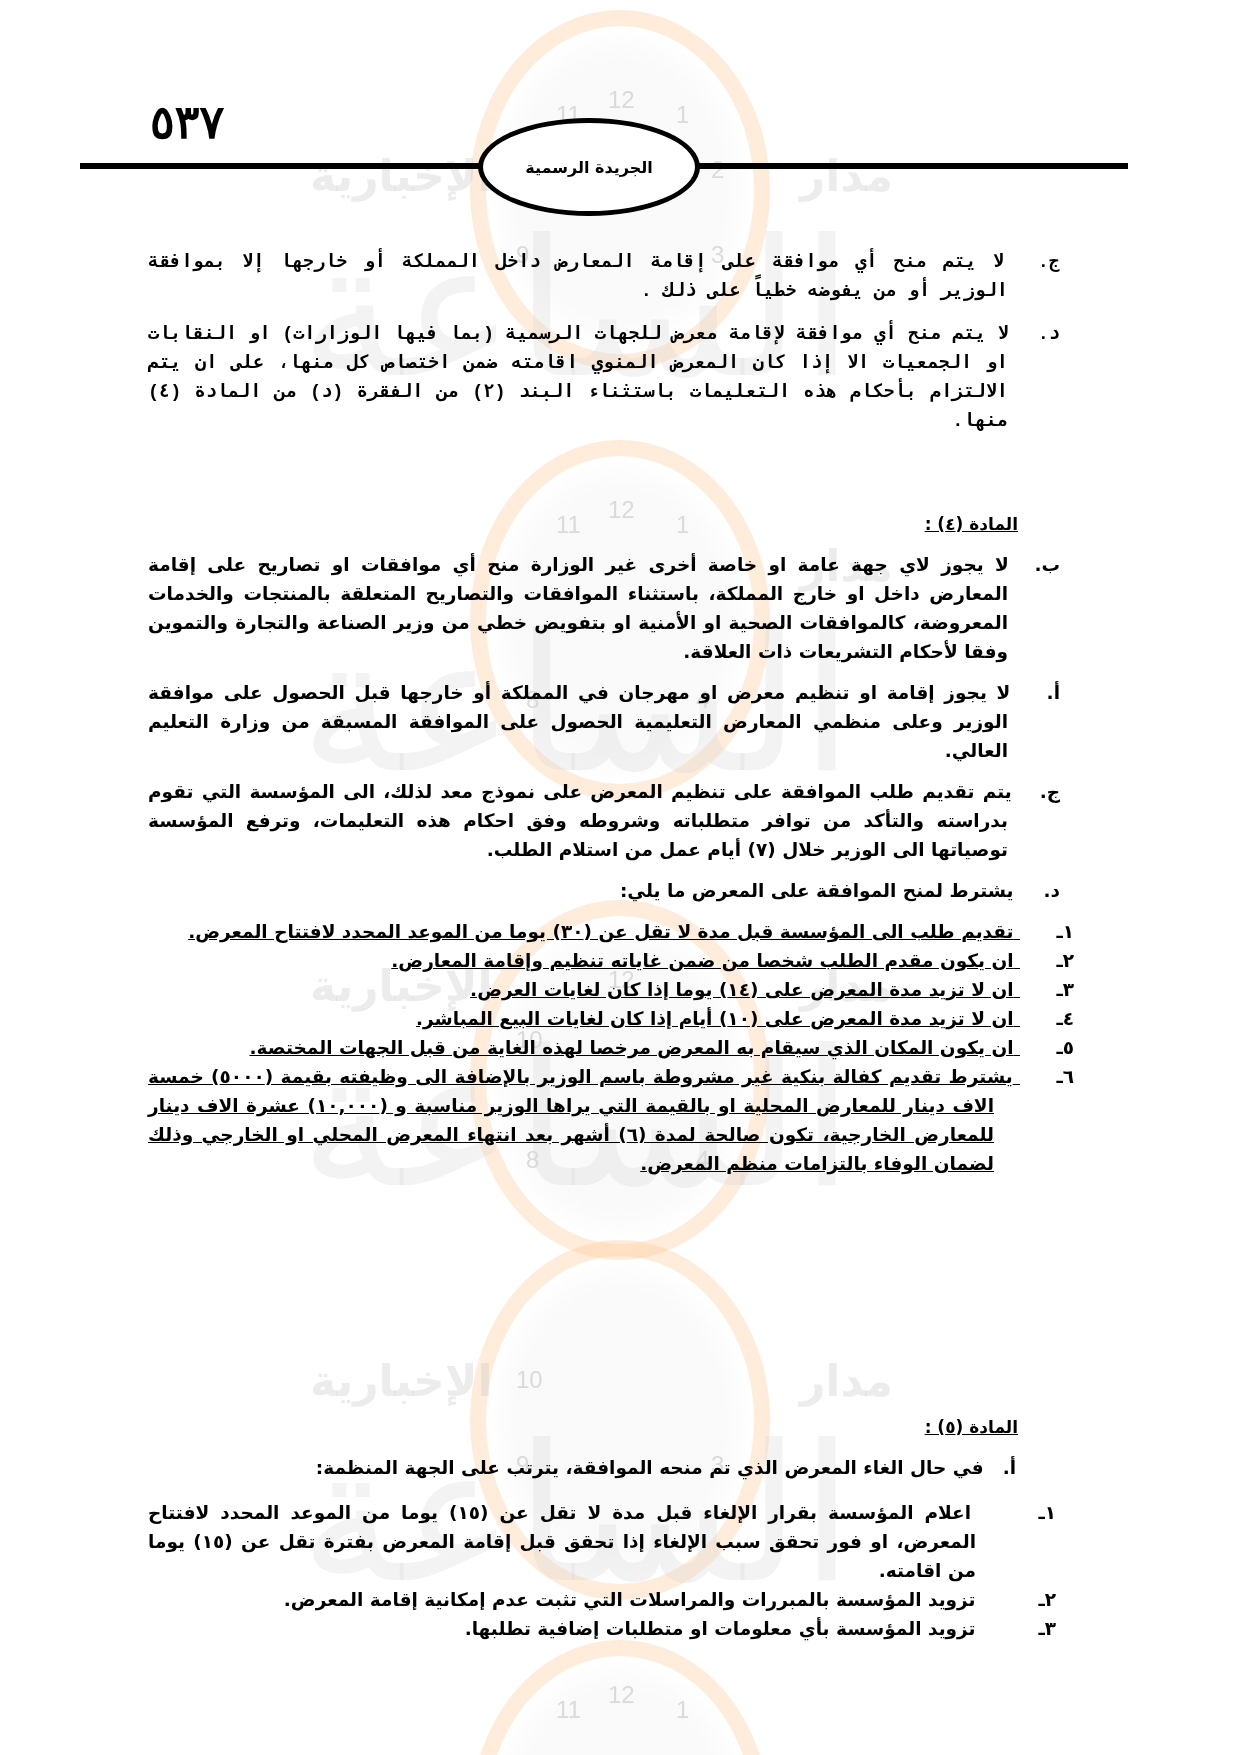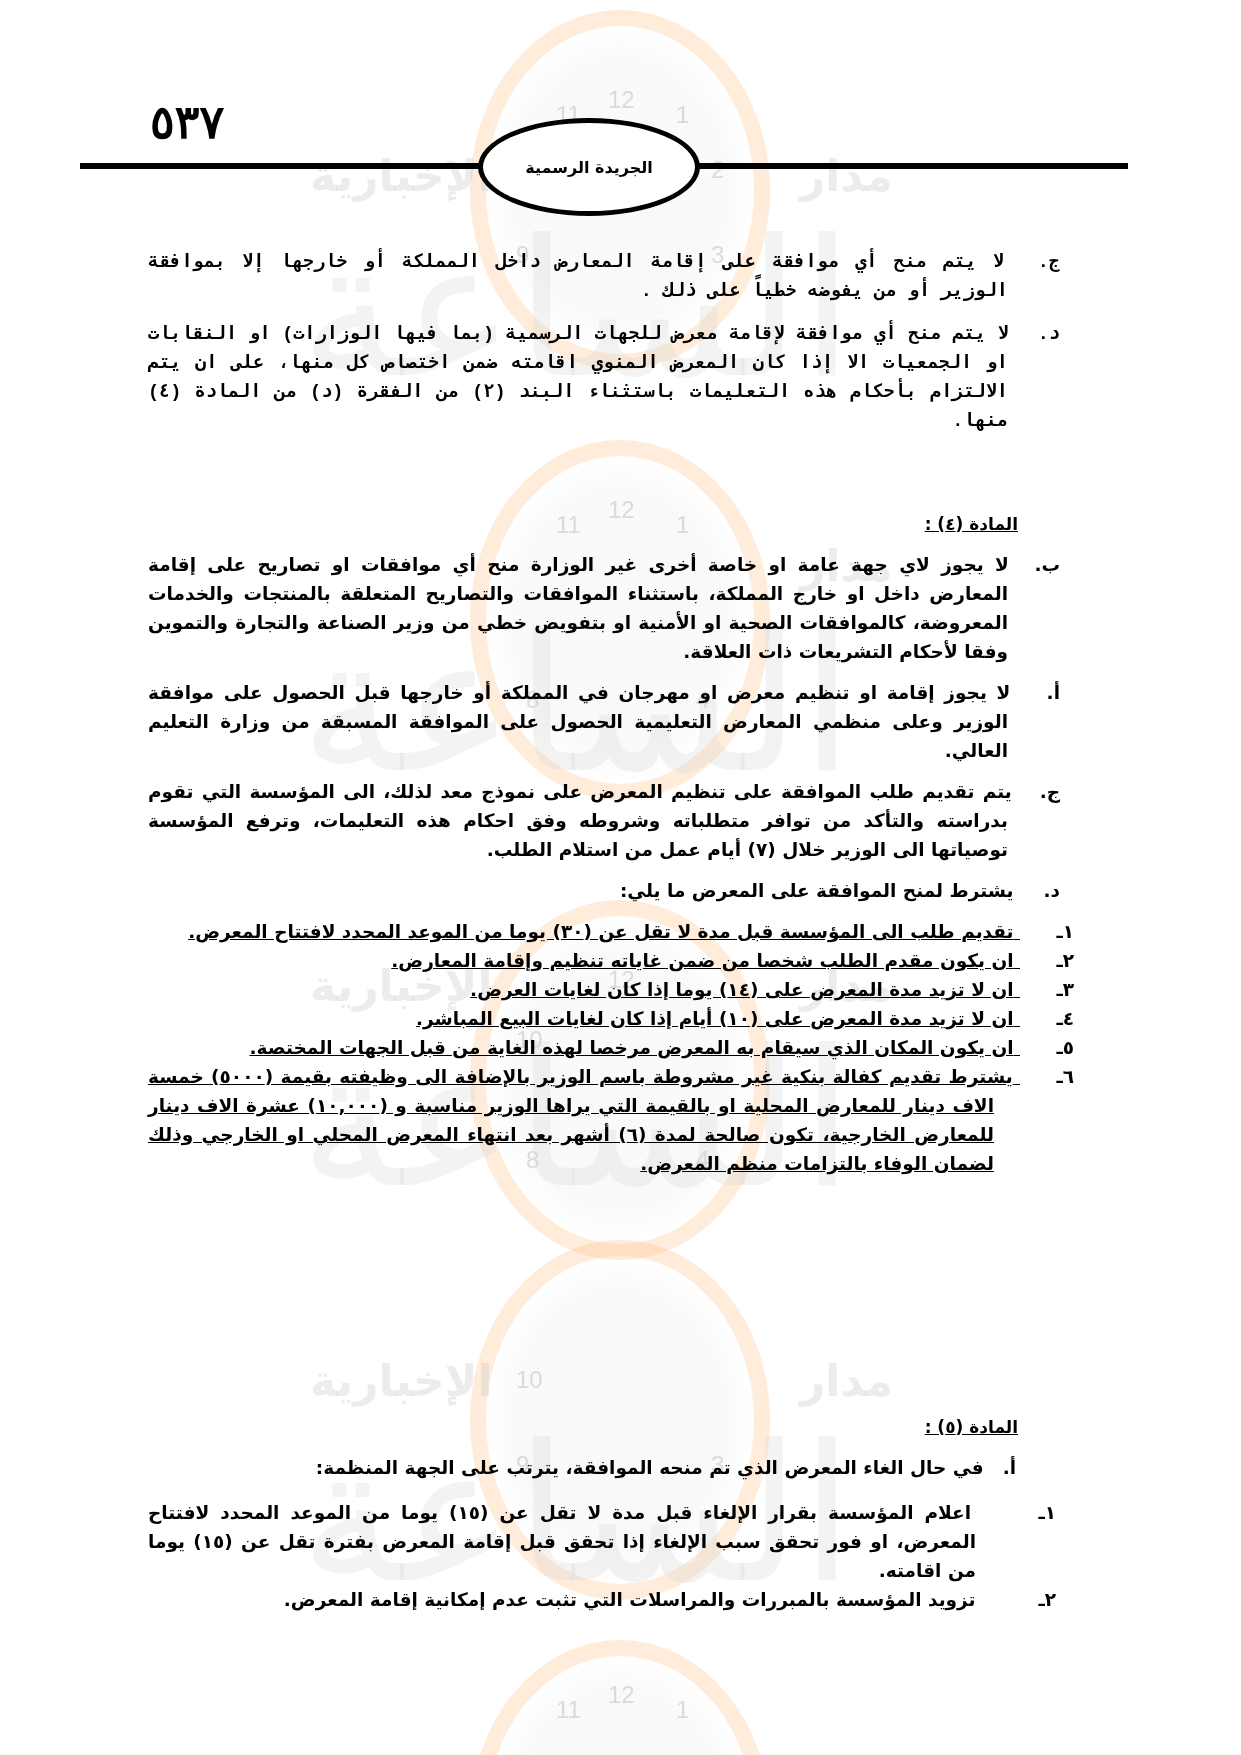--- a/index.html
+++ b/index.html
@@ -176,14 +176,18 @@
   </p>
   <div style="margin-top:16px; padding-right:18px;">
     <p class="para hang2">
       <span class="lbl" style="min-width:34px;">١ـ</span>
       <span>اعلام المؤسسة بقرار الإلغاء قبل مدة لا تقل عن (١٥) يوما من الموعد المحدد لافتتاح المعرض، او فور تحقق سبب الإلغاء إذا تحقق قبل إقامة المعرض بفترة تقل عن (١٥) يوما من اقامته.</span>
     </p>
     <p class="para hang2">
       <span class="lbl" style="min-width:34px;">٢ـ</span>
       <span>تزويد المؤسسة بالمبررات والمراسلات التي تثبت عدم إمكانية إقامة المعرض.</span>
     </p>
+    <p class="para hang2">
+      <span class="lbl" style="min-width:34px;">٣ـ</span>
+      <span>تزويد المؤسسة بأي معلومات او متطلبات إضافية تطلبها.</span>
+    </p>
   </div>
 </div>
 
 </body></html>

